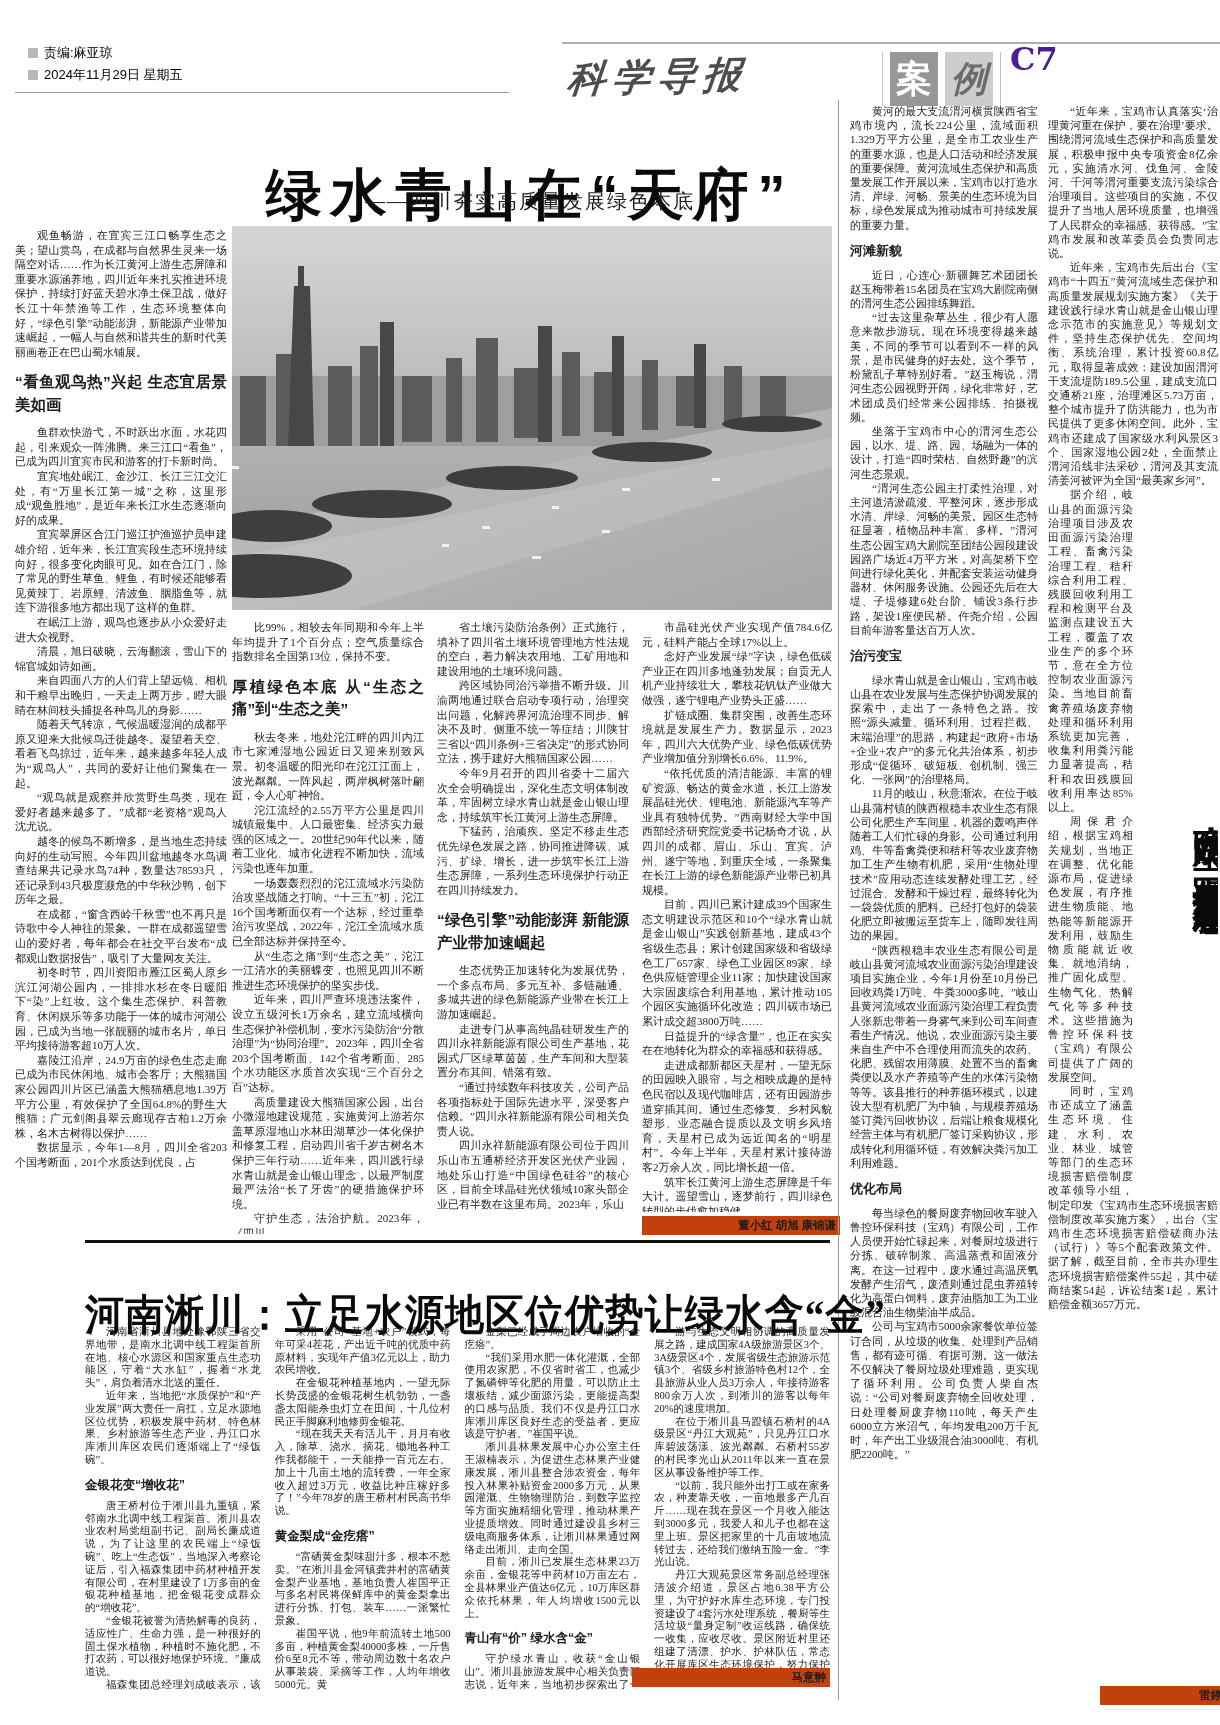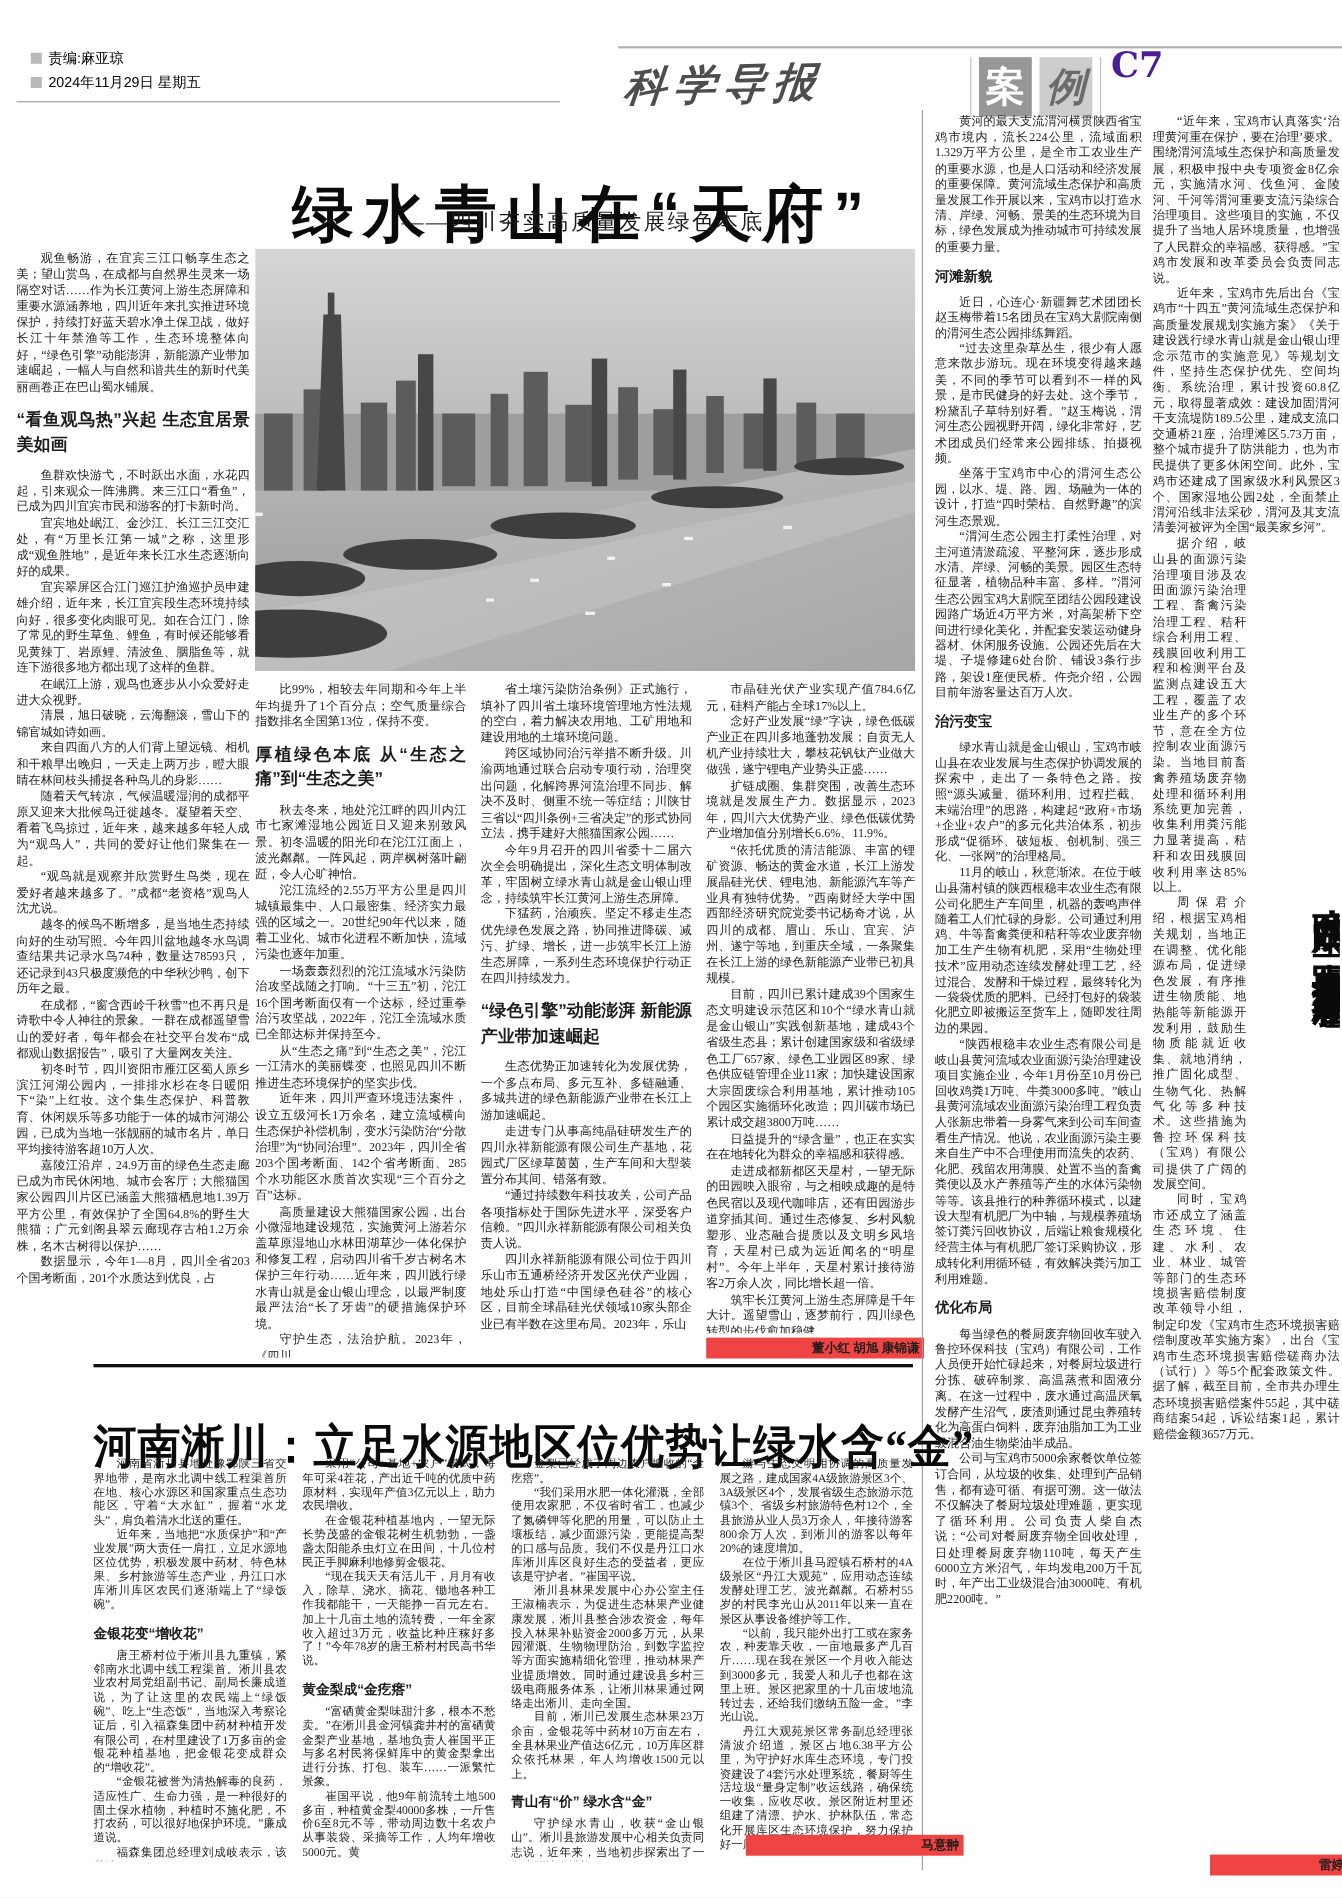--- a/index.html
+++ b/index.html
@@ -29,39 +29,39 @@
   .c1{left:15px;top:228px;width:212px;height:1004px;}
   .c2{left:232px;top:620px;width:192px;height:614px;}
   .c3{left:437px;top:620px;width:192px;height:614px;}
   .c4{left:642px;top:620px;width:190px;height:592px;}
   .para{margin:0;text-indent:2em;}
   .subhead{font-family:"Liberation Sans","DejaVu Sans",sans-serif;font-weight:bold;text-indent:0;
            margin:12px 0 9px;line-height:1.45;}
   .size-m .subhead{font-size:15.5px;margin-top:12px;}
   .size-s .subhead{font-size:13px;margin:10px 0 7px;}
   .size-b .subhead{font-size:12.5px;margin:9px 0 6px;}
-  .byline{font-weight:bold;text-align:right;font-size:11.5px;background:#ef4444;padding:2px 4px;}
+  .byline{font-weight:bold;text-align:right;font-size:11.5px;background:#c2410c;padding:2px 4px;}
   .mbyline{left:642px;top:1216px;width:190px;}
   
   .vsep{left:838px;top:100px;width:1px;height:1600px;background:#9a9a9a;}
   .sa{left:850px;top:104px;width:188px;height:1592px;font-size:11px;line-height:14.2px;}
   .sb{left:1048px;top:104px;width:170px;height:1576px;font-size:11px;line-height:14.2px;}
   .vtitle{float:right;width:78px;height:692px;margin:4px 0 10px 7px;
           writing-mode:vertical-rl;text-orientation:upright;
           font-family:"Liberation Serif","DejaVu Serif",serif;font-weight:900;font-size:36px;
           letter-spacing:2px;color:#0a0a0a;text-align:center;}
   .sbyline{left:1100px;top:1686px;width:118px;}
   
   .brule{left:85px;top:1240px;width:745px;height:3px;background:#101010;}
   .btitle{left:85px;top:1252px;width:745px;font-family:"Liberation Serif","DejaVu Serif",serif;
           font-weight:900;font-size:42px;white-space:nowrap;transform:scaleX(.93);transform-origin:left center;
           color:#0a0a0a;letter-spacing:1px;}
   .bcols{left:85px;top:1326px;width:745px;height:366px;display:flex;gap:14px;}
   .bcol{flex:1 1 0;overflow:hidden;text-align:justify;font-size:10.5px;line-height:12.8px;}
-  .bbyline{left:678px;top:1668px;width:190px;}
+  .bbyline{left:632px;top:1668px;width:190px;}
 </style>
 </head>
 <body>
 
 <div class="page">
 
   <div class="abs ed">
     <div><span class="sq"></span><span>责编:麻亚琼</span></div>
     <div><span class="sq"></span><span>2024年11月29日  星期五</span></div>
   </div>
@@ -239,20 +239,20 @@
     <div class="bcol size-b">
         <p class="para">金梨已经成了周边农户增收的“金疙瘩”。</p>
         <p class="para">“我们采用水肥一体化灌溉，全部使用农家肥，不仅省时省工，也减少了氮磷钾等化肥的用量，可以防止土壤板结，减少面源污染，更能提高梨的口感与品质。我们不仅是丹江口水库淅川库区良好生态的受益者，更应该是守护者。”崔国平说。</p>
         <p class="para">淅川县林果发展中心办公室主任王淑楠表示，为促进生态林果产业健康发展，淅川县整合涉农资金，每年投入林果补贴资金2000多万元，从果园灌溉、生物物理防治，到数字监控等方面实施精细化管理，推动林果产业提质增效。同时通过建设县乡村三级电商服务体系，让淅川林果通过网络走出淅川、走向全国。</p>
         <p class="para">目前，淅川已发展生态林果23万余亩，金银花等中药材10万亩左右，全县林果业产值达6亿元，10万库区群众依托林果，年人均增收1500元以上。</p>
         <h3 class="subhead">青山有“价” 绿水含“金”</h3>
         <p class="para">守护绿水青山，收获“金山银山”。淅川县旅游发展中心相关负责同志说，近年来，当地初步探索出了一条水源地全域旅</p>
       </div>
     <div class="bcol size-b">
         <p class="para">游与生态文明相协调的高质量发展之路，建成国家4A级旅游景区3个、3A级景区4个，发展省级生态旅游示范镇3个、省级乡村旅游特色村12个，全县旅游从业人员3万余人，年接待游客800余万人次，到淅川的游客以每年20%的速度增加。</p>
-        <p class="para">在位于淅川县马蹬镇石桥村的4A级景区“丹江大观苑”，应用动态连续发酵处理工艺、波光粼粼。石桥村55岁的村民李光山从2011年以来一直在景区从事设备维护等工作。</p>
+        <p class="para">在位于淅川县马蹬镇石桥村的4A级景区“丹江大观苑”，只见丹江口水库碧波荡漾、波光粼粼。石桥村55岁的村民李光山从2011年以来一直在景区从事设备维护等工作。</p>
         <p class="para">“以前，我只能外出打工或在家务农，种麦靠天收，一亩地最多产几百斤……现在我在景区一个月收入能达到3000多元，我爱人和儿子也都在这里上班。景区把家里的十几亩坡地流转过去，还给我们缴纳五险一金。”李光山说。</p>
         <p class="para">丹江大观苑景区常务副总经理张清波介绍道，景区占地6.38平方公里，为守护好水库生态环境，专门投资建设了4套污水处理系统，餐厨等生活垃圾“量身定制”收运线路，确保统一收集，应收尽收。景区附近村里还组建了清漂、护水、护林队伍，常态化开展库区生态环境保护，努力保护好一库碧水。</p>
       </div>
   </div>
   <div class="abs byline bbyline">马意翀</div>
 
 </div>
 
 </body></html>

